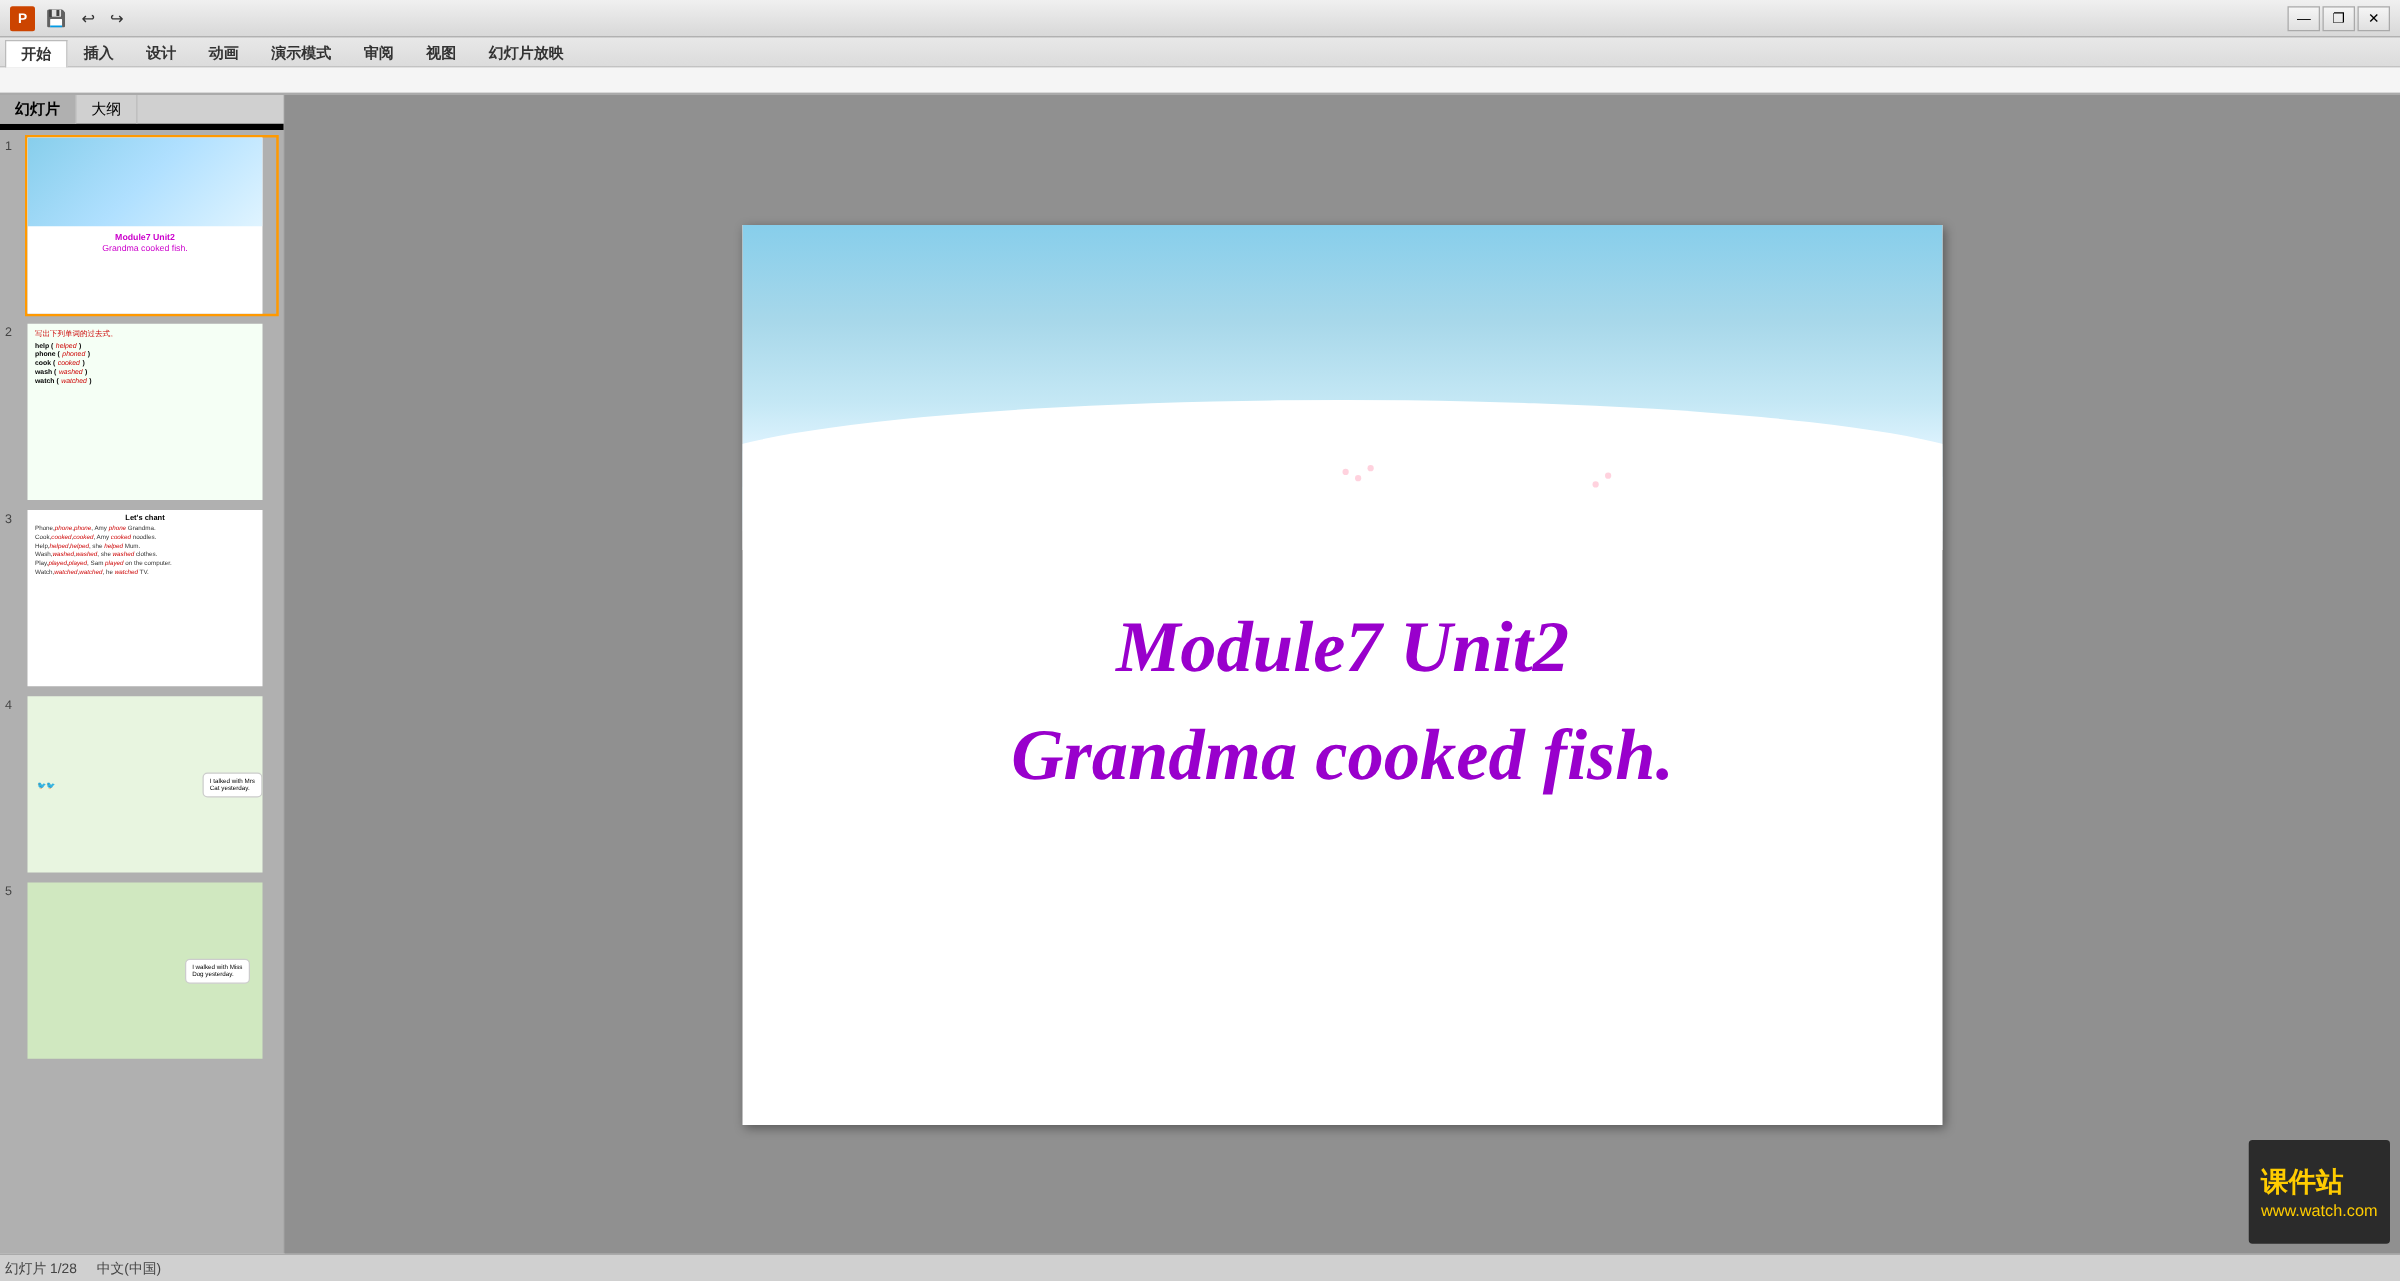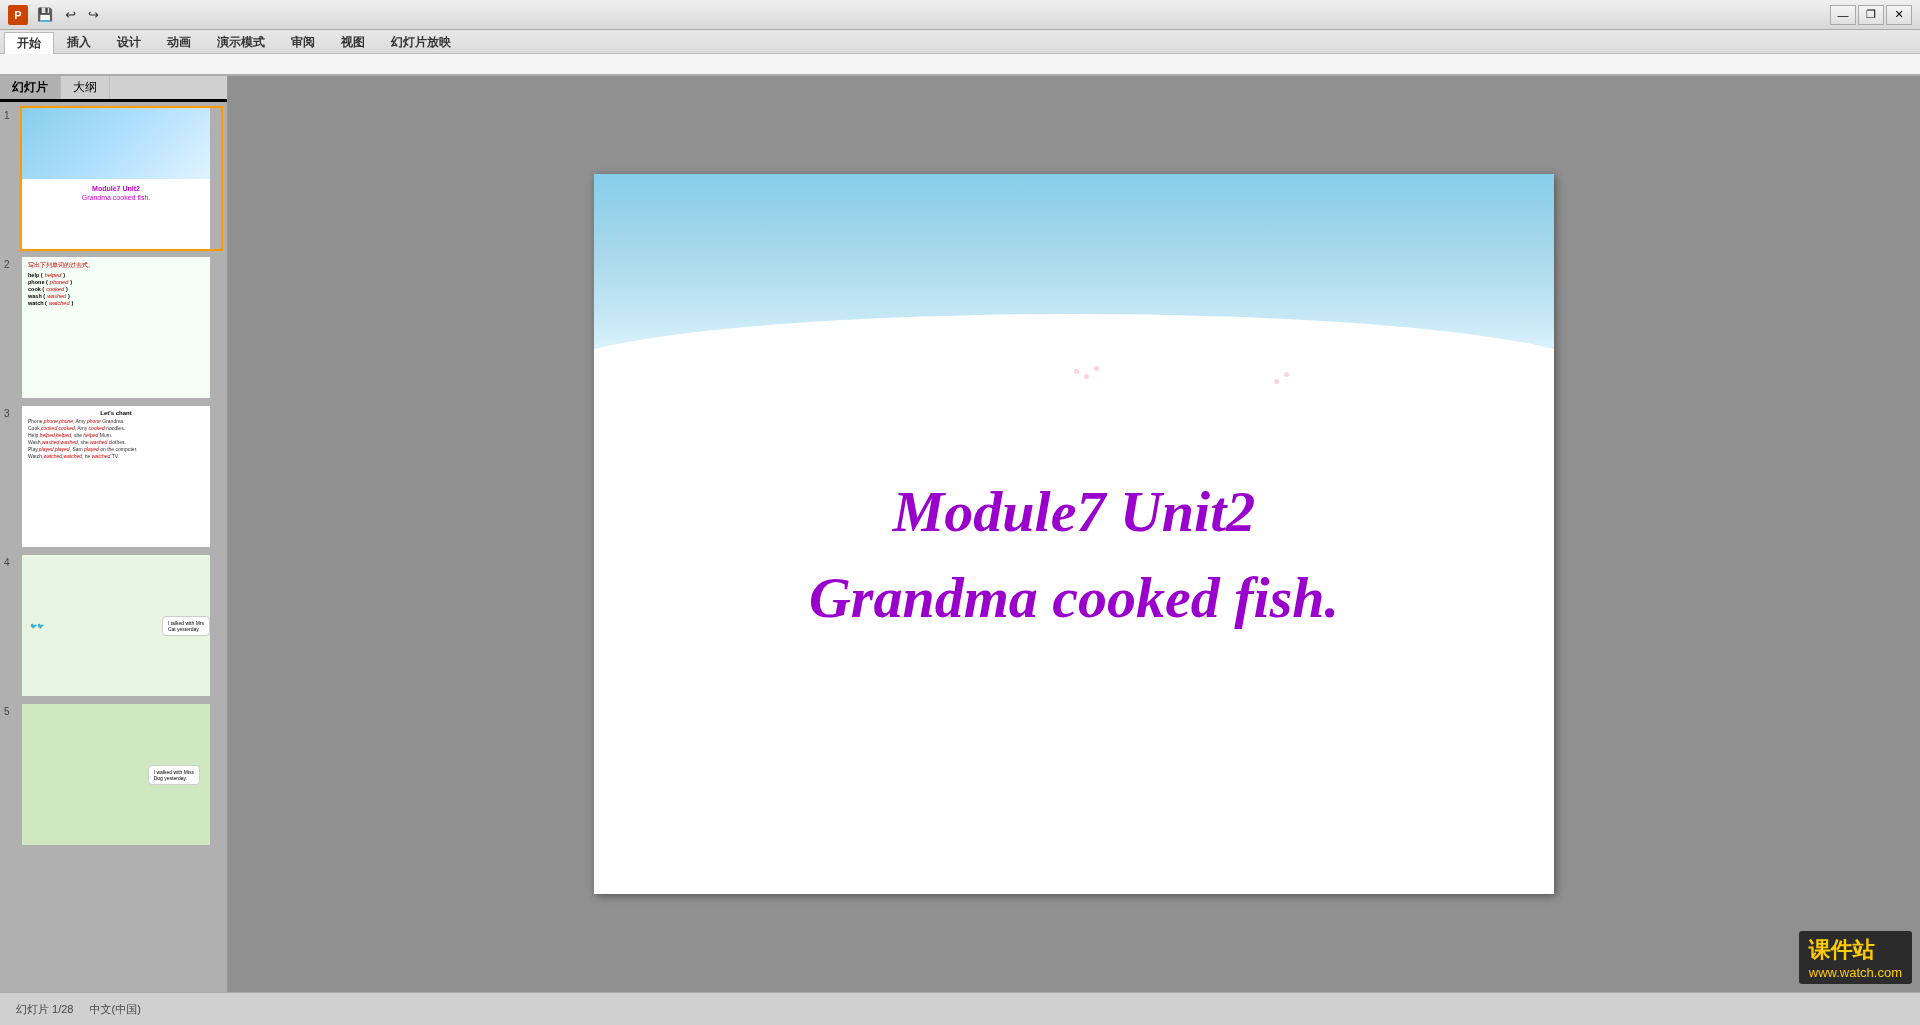--- a/index.html
+++ b/index.html
@@ -123,21 +123,21 @@
       background: #b0b0b0;
       border-right: 1px solid #999;
       display: flex;
       flex-direction: column;
       flex-shrink: 0;
       overflow: hidden;
     }
     #panel-tabs {
       display: flex;
       background: #d0d0d0;
-      border-bottom: 3px solid #000000;
+      border-bottom: 5px solid #000000;
     }
     .panel-tab {
       padding: 3px 12px;
       font-size: 12px;
       cursor: pointer;
       border-right: 1px solid #bbb;
     }
     .panel-tab.active {
       background: #b0b0b0;
       font-weight: bold;
@@ -366,42 +366,42 @@
       font-style: italic;
       font-weight: bold;
     }
 
     
     #watermark {
       position: absolute;
       bottom: 8px;
       right: 8px;
       background: rgba(0,0,0,0.7);
-      padding: 4px 10px;
+      padding: 19px 10px;
       border-radius: 3px;
     }
     .watermark-main {
       font-size: 22px;
       font-weight: bold;
       color: #ffcc00;
       font-family: 'SimHei', Arial, sans-serif;
     }
     .watermark-sub {
       font-size: 13px;
       color: #ffcc00;
     }
 
     
     #status-bar {
-      height: 33px;
+      height: 22px;
       background: #d0d0d0;
       border-top: 1px solid #aaa;
       display: flex;
       align-items: center;
-      padding: 0 16px;
+      padding: 0 4px;
       gap: 16px;
       font-size: 11px;
       color: #444;
       flex-shrink: 0;
     }
     .status-item {
       display: flex;
       align-items: center;
       gap: 4px;
     }

